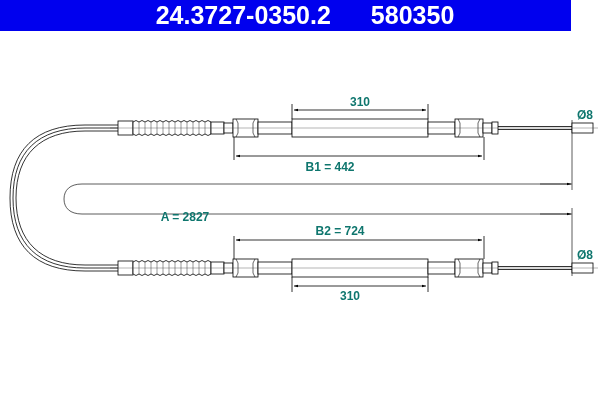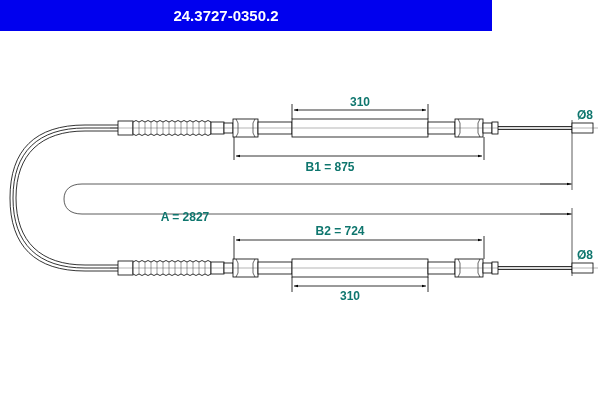--- a/index.html
+++ b/index.html
@@ -1,36 +1,37 @@
 <!DOCTYPE html>
 <html><head>
 <meta charset="utf-8">
 <style>
   html, body { margin: 0; padding: 0; background: #ffffff; }
   body { width: 600px; height: 400px; position: relative; overflow: hidden; font-family: "Liberation Sans", sans-serif; }
   .header {
-    position: absolute; left: 0; top: 0; width: 492px; height: 31px;
+    position: absolute; left: 0; top: 0; width: 532px; height: 31px;
     background: #0000ee; color: #ffffff;
     display: flex; align-items: center; justify-content: center;
-    font-weight: bold; font-size: 15px; letter-spacing: 0px;
+    font-weight: bold; font-size: 25px; letter-spacing: 0px; padding-left: 39px;
   }
   .header span { display: inline-block; }
   .header .part-number { margin-right: 40px; }
   svg.drawing { position: absolute; left: 0; top: 0; }
   .dim-label {
     position: absolute; font-weight: bold; font-size: 12px; color: #0f766e;
     white-space: nowrap; transform: translateX(-50%);
     font-family: "Liberation Sans", sans-serif;
   }
 </style>
 </head>
 <body>
 
 <div class="header">
   <span class="part-number">24.3727-0350.2</span>
+  <span class="ref-number">580350</span>
 </div>
 
 <svg class="drawing" width="600" height="400" viewBox="0 0 600 400" xmlns="http://www.w3.org/2000/svg">
   <defs>
     <marker id="arr" viewBox="0 0 6 6" refX="6" refY="3" markerWidth="5" markerHeight="5" orient="auto-start-reverse">
       <path d="M0,1 L6,3 L0,5 z" fill="#000"></path>
     </marker>
   </defs>
 
   <g fill="none" stroke="#000" stroke-width="0.8">
@@ -89,18 +90,18 @@
   </g>
 
   <g stroke="#000" stroke-width="0.8" fill="none">
     <line x1="292" y1="277" x2="292" y2="292"></line>
     <line x1="428" y1="277" x2="428" y2="292"></line>
     <line x1="294" y1="286" x2="426" y2="286" marker-start="url(#arr)" marker-end="url(#arr)"></line>
   </g>
 </svg>
 
 <div class="dim-label" style="left:360px; top:95px;">310</div>
-<div class="dim-label" style="left:330px; top:160px;">B1 = 875</div>
+<div class="dim-label" style="left:330px; top:160px;">B1 = 442</div>
 <div class="dim-label" style="left:185px; top:170px;margin-top:40px;">A = 2827</div>
 <div class="dim-label" style="left:585px; top:108px;">Ø8</div>
 <div class="dim-label" style="left:340px; top:224px;">B2 = 724</div>
 <div class="dim-label" style="left:585px; top:248px;">Ø8</div>
 <div class="dim-label" style="left:350px; top:289px;">310</div>
 
 </body></html>

